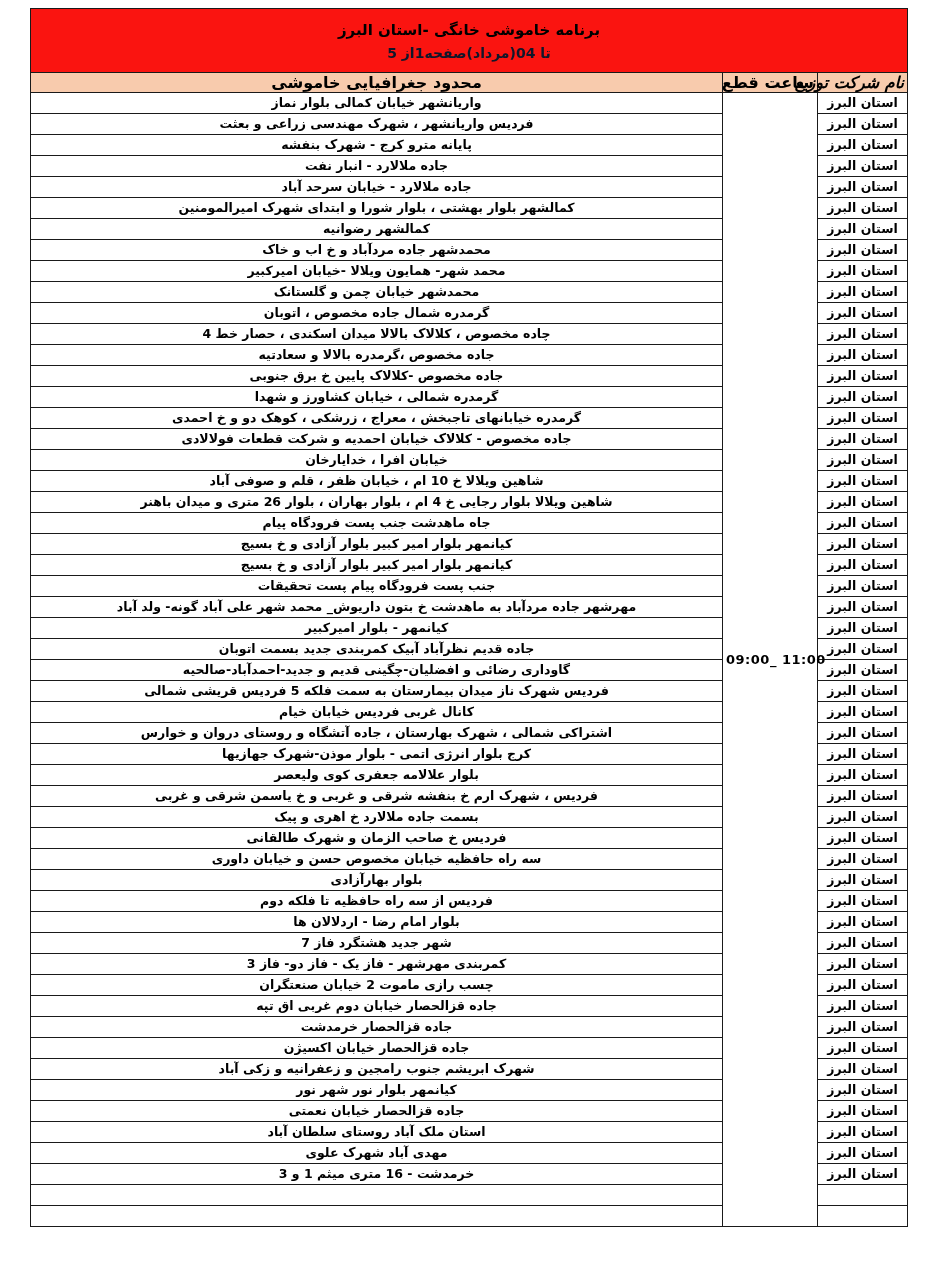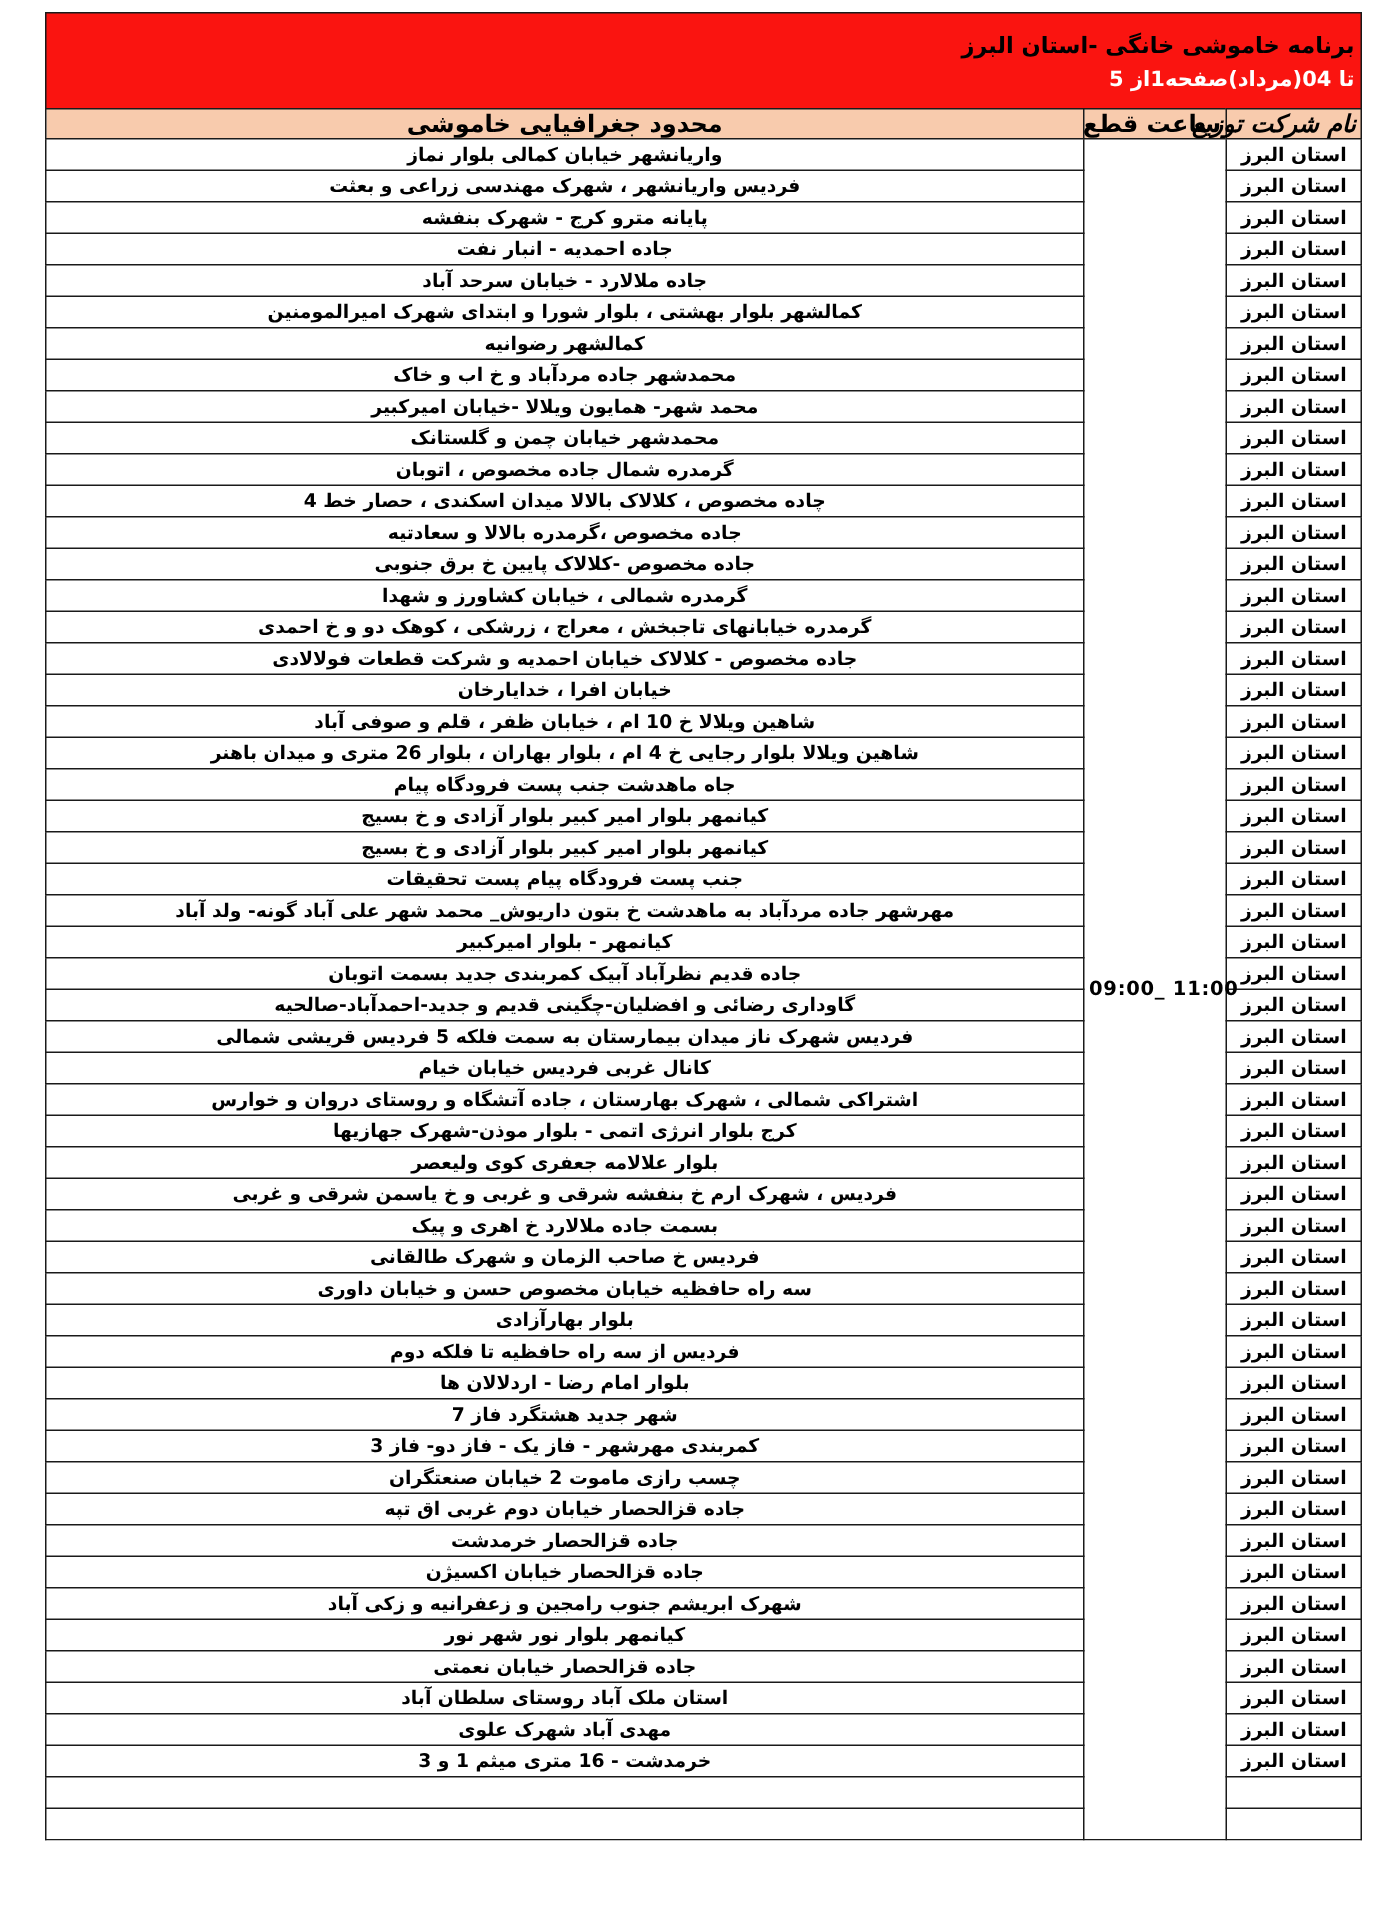--- a/index.html
+++ b/index.html
@@ -11,34 +11,34 @@
   }
   .page {
     width: 878px;
     margin: 8px 17px 0 30px;
   }
   
   .title-banner {
     background: #FA1410;
     border: 1px solid #1a1a1a;
     border-bottom: none;
-    text-align: right;
+    text-align: center;
     padding: 10px 4px 8px 4px;
     direction: rtl;
   }
   .title-line1 {
     font-size: 15px;
     font-weight: bold;
     color: #000000;
     line-height: 1.5;
   }
   .title-line2 {
     font-size: 14px;
     font-weight: bold;
-    color: #ffffff;
+    color: #0f172a;
     line-height: 1.6;
   }
   
   table.outage {
     width: 100%;
     border-collapse: collapse;
     table-layout: fixed;
     direction: rtl;
   }
   table.outage th, table.outage td {
@@ -104,21 +104,21 @@
         <tr>
           <td class="company-cell">استان البرز</td>
           <td class="area-cell">فردیس واریانشهر ، شهرک مهندسی زراعی و بعثت</td>
         </tr>
         <tr>
           <td class="company-cell">استان البرز</td>
           <td class="area-cell">پایانه مترو کرج - شهرک بنفشه</td>
         </tr>
         <tr>
           <td class="company-cell">استان البرز</td>
-          <td class="area-cell">جاده احمدیه - انبار نفت</td>
+          <td class="area-cell">جاده ملالارد - انبار نفت</td>
         </tr>
         <tr>
           <td class="company-cell">استان البرز</td>
           <td class="area-cell">جاده ملالارد - خیابان سرحد آباد</td>
         </tr>
         <tr>
           <td class="company-cell">استان البرز</td>
           <td class="area-cell">کمالشهر بلوار بهشتی ، بلوار شورا و ابتدای شهرک امیرالمومنین</td>
         </tr>
         <tr>

